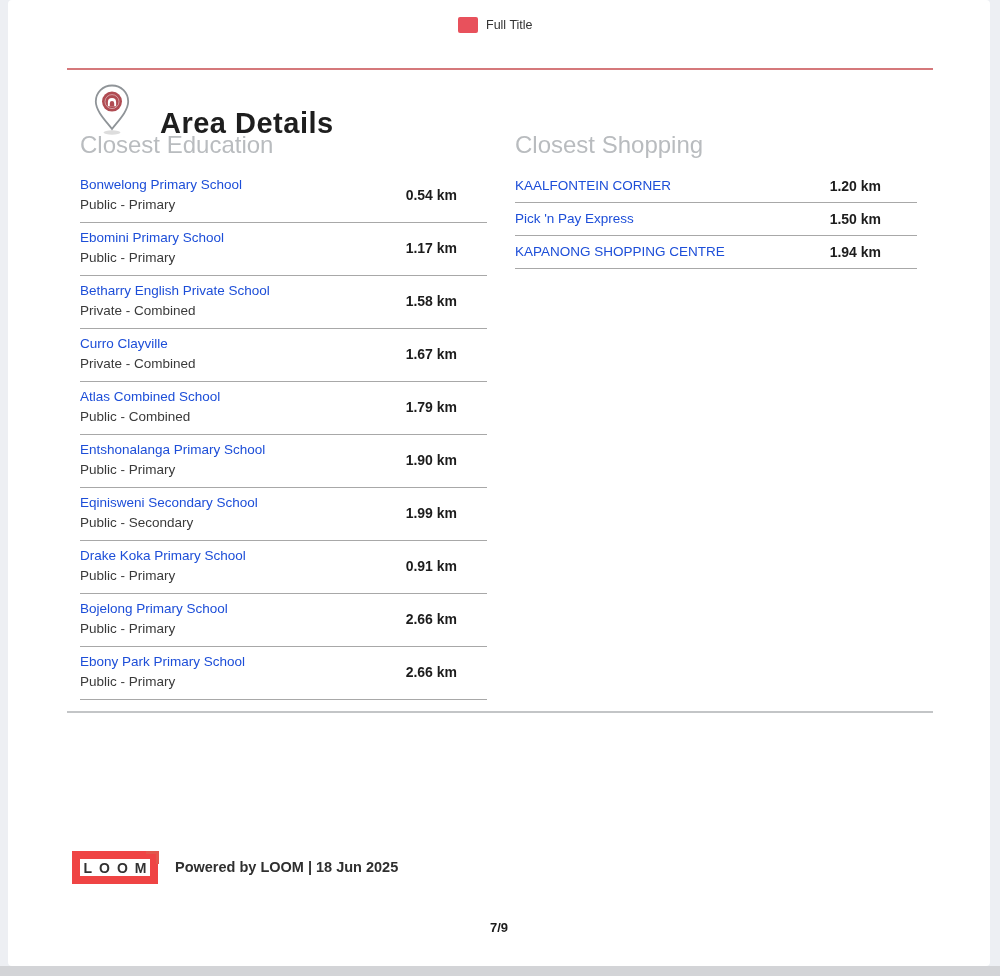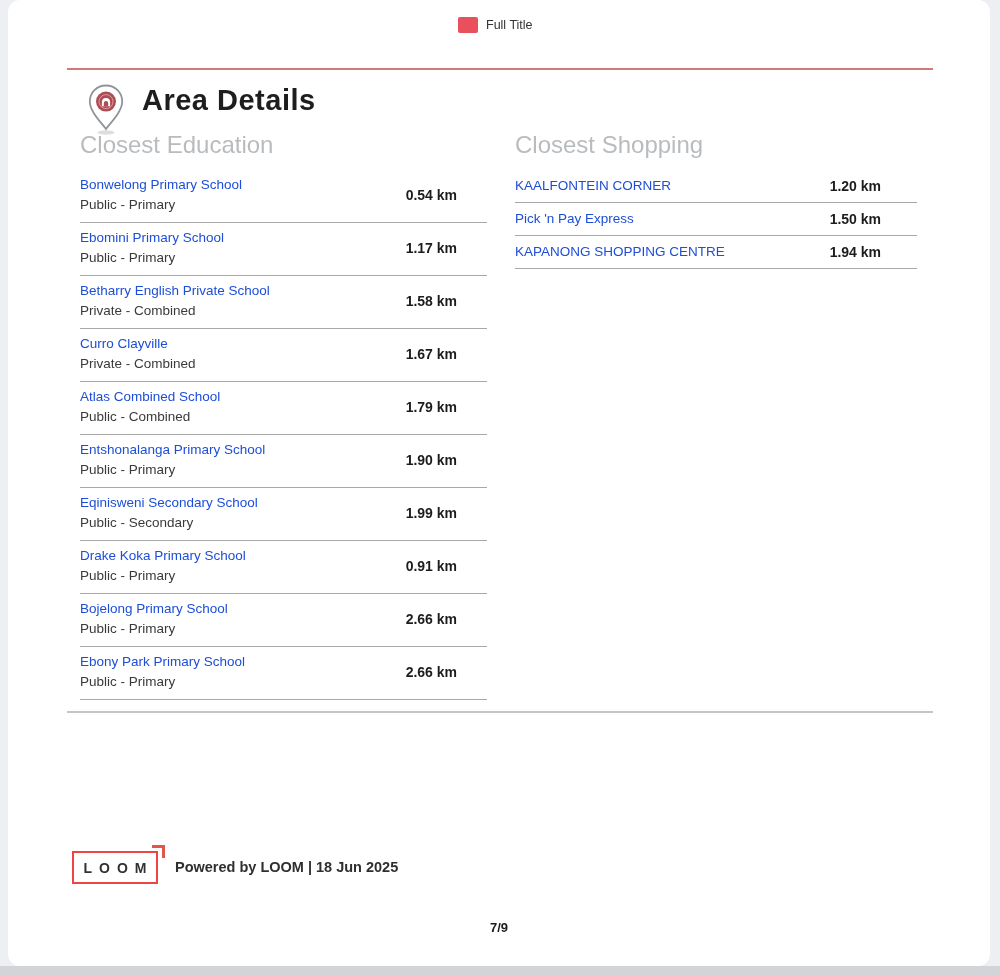--- a/index.html
+++ b/index.html
@@ -5,36 +5,36 @@
   * { margin:0; padding:0; box-sizing:border-box; }
   html,body { width:1000px; height:976px; }
   body {
     position:relative;
     background:#edeff3;
     font-family:"Liberation Sans", sans-serif;
     overflow:hidden;
   }
   .page {
     position:absolute; left:8px; top:0; width:982px; height:966px;
-    background:#ffffff; border-radius:12px;
+    background:#ffffff; border-radius:4px;
   }
   .bottom-band {
     position:absolute; left:0; top:966px; width:1000px; height:10px;
     background:#d3d4d7;
   }
 
   
   .legend { position:absolute; left:450px; top:17px; display:flex; align-items:center; gap:8px; }
   .legend-swatch { width:20px; height:16px; background:#e8515c; border-radius:2px; }
   .legend-label { font-size:12.5px; color:#333333; }
 
   .top-rule { position:absolute; left:59px; top:68px; width:866px; height:2px; background:#d5787b; }
 
   
-  .area-header { position:absolute; left:78px; top:84px; display:flex; align-items:flex-start; gap:16px; }
+  .area-header { position:absolute; left:84px; top:84px; display:flex; align-items:flex-end; gap:28px; }
   .page-title { font-size:29px; color:#1e1e1e; letter-spacing:0.5px; }
 
   
   .col { position:absolute; top:131px; }
   .col-edu  { left:72px;  width:407px; }
   .col-shop { left:507px; width:402px; }
   .col-heading { font-size:24px; color:#b9bcbf; line-height:28px; }
   .list { margin-top:11px; }
 
   .row {
@@ -48,21 +48,21 @@
   .row-sub  { font-size:13.5px; line-height:20px; color:#3a3a3a; }
   .row-dist { font-weight:bold; font-size:14px; color:#1c1c1c; white-space:nowrap; }
   .row-edu  .row-dist { padding-right:30px; }
   .row-shop .row-dist { padding-right:36px; }
 
   .section-rule { position:absolute; left:59px; top:711px; width:866px; height:2px; background:#c3c5c7; }
 
   
   .logo-box {
     position:absolute; left:64px; top:851px; width:86px; height:33px;
-    border:2px solid #ef4444; display:flex; align-items:center; justify-content:center;
+    border:8px solid #ef4444; display:flex; align-items:center; justify-content:center;
   }
   .logo-text { font-size:14px; font-weight:bold; letter-spacing:7px; padding-left:7px; color:#323232; }
   .logo-corner {
     position:absolute; top:-8px; right:-9px; width:13px; height:13px;
     border-top:3px solid #e2574c; border-right:3px solid #e2574c;
   }
   .powered { position:absolute; left:167px; top:859px; font-size:14.5px; font-weight:bold; color:#2f2f2f; }
   .page-num { position:absolute; left:0; top:882px; width:100%; text-align:center; font-size:13px; font-weight:bold; color:#1c1c1c;margin-top:38px; }
 </style>
 </head>

